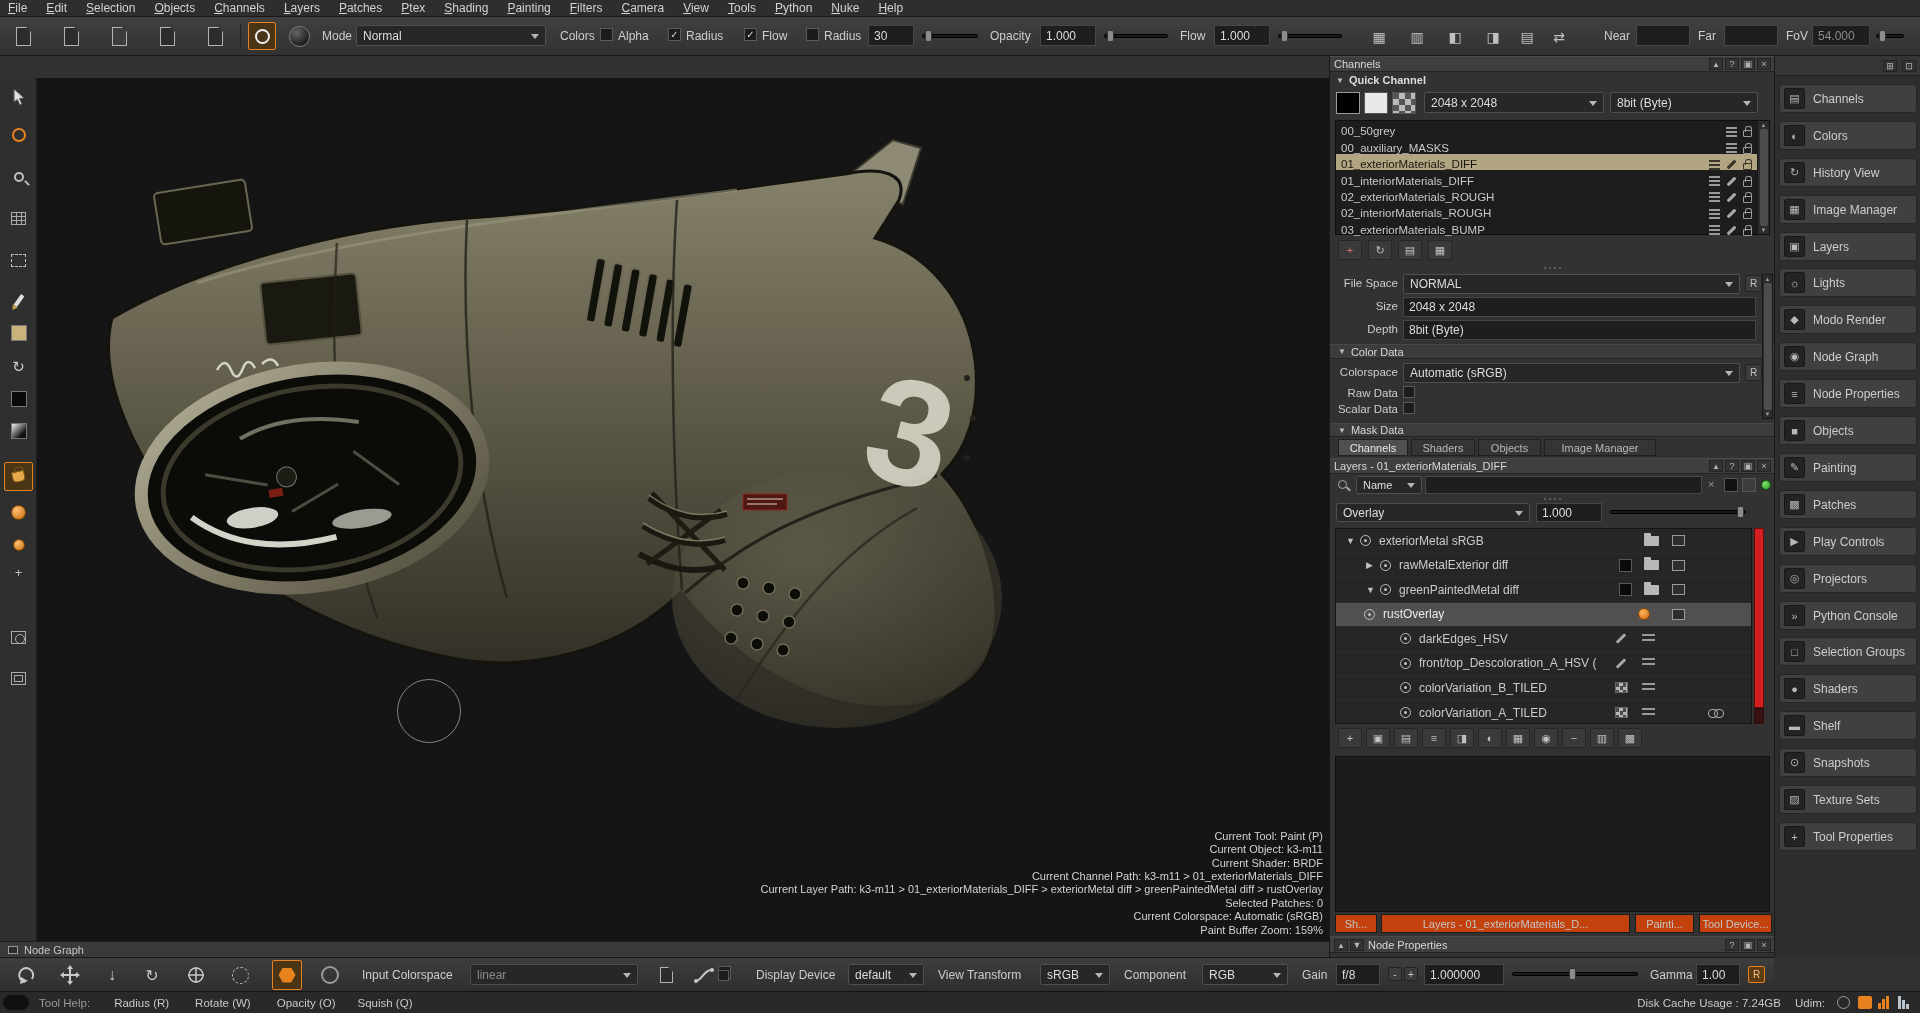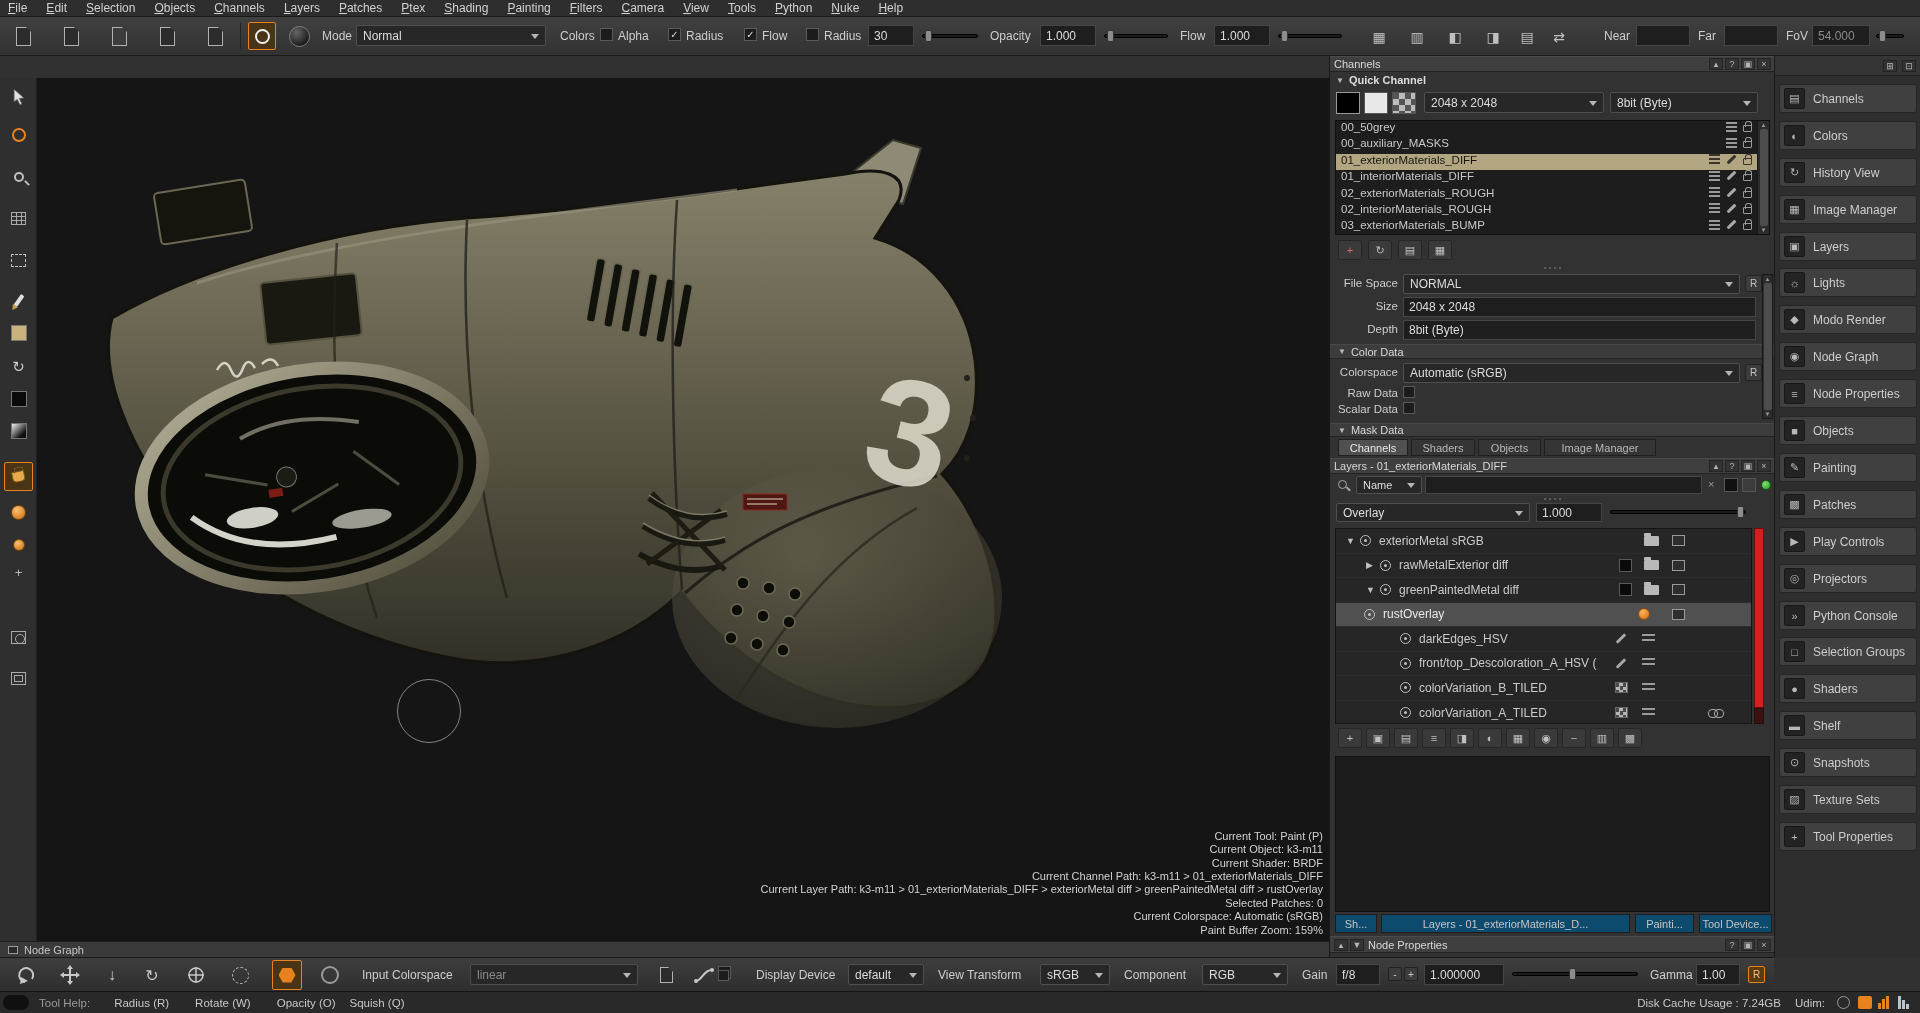--- a/index.html
+++ b/index.html
@@ -77,21 +77,21 @@
 .phead{position:absolute;left:0;width:445px;height:16px;background:#3f3f3f;border-top:1px solid #4a4a4a;
   border-bottom:1px solid #222;display:flex;align-items:center;padding:0 4px;font-size:11px;color:#d8d8d8}
 .phead .sp{flex:1}
 .mi{width:14px;height:12px;background:#333;border:1px solid #232323;color:#b5b5b5;font-size:9px;
   display:flex;align-items:center;justify-content:center;margin-left:2px}
 .secthead{position:absolute;left:0;width:445px;height:15px;background:#3c3c3c;border-top:1px solid #474747;
   border-bottom:1px solid #242424;display:flex;align-items:center;gap:5px;padding:0 8px;font-size:11px;color:#d8d8d8}
 .tri9{font-size:8px;color:#bbb}
 .swbox{position:absolute;width:24px;height:22px;border:1px solid #555}
 .chlist{position:absolute;left:5px;top:64px;width:435px;height:115px;background:#1d1d1d;border:1px solid #0f0f0f}
-.chrow{height:16.4px;display:flex;align-items:flex-start;padding:0 5px;font-size:11.5px;color:#c9c9c9;position:relative}
+.chrow{height:16.4px;display:flex;align-items:flex-end;padding:0 5px;font-size:11.5px;color:#c9c9c9;position:relative}
 .chrow.sel{background:#b1a582;color:#17150e}
 .rowicons{position:absolute;right:17px;display:flex;gap:6px;align-items:center}
 .ic-stack{width:11px;height:10px;background:repeating-linear-gradient(#9a9a9a 0 2px,transparent 2px 4px)}
 .sel .ic-stack{background:repeating-linear-gradient(#3a352a 0 2px,transparent 2px 4px)}
 .ic-pencil{width:11px;height:3px;background:#a8a8a8;border-radius:1px;transform:rotate(-45deg)}
 .sel .ic-pencil{background:#3a352a}
 .ic-lock{width:9px;height:7px;border:1px solid #9a9a9a;border-radius:1px;position:relative;margin-top:4px}
 .ic-lock::before{content:"";position:absolute;left:1px;top:-5px;width:5px;height:5px;border:1px solid #9a9a9a;border-bottom:none;border-radius:3px 3px 0 0}
 .sel .ic-lock,.sel .ic-lock::before{border-color:#3a352a}
 .chscroll{position:absolute;right:0;top:0;width:12px;height:113px;background:#2c2c2c;border-left:1px solid #191919;
@@ -122,21 +122,21 @@
 .ic-pen2{position:absolute;width:12px;height:3px;background:#a8a8a8;border-radius:1px;transform:rotate(-45deg)}
 .ic-check{position:absolute;width:13px;height:11px;background:conic-gradient(#b5b5b5 25%,#4a4a4a 25% 50%,#b5b5b5 50% 75%,#4a4a4a 75%);background-size:7px 7px;border:1px solid #666}
 .ic-link{position:absolute;width:15px;height:8px}
 .ic-link::before,.ic-link::after{content:"";position:absolute;top:0;width:8px;height:7px;border:1.5px solid #aaa;border-radius:4px}
 .ic-link::before{left:0}.ic-link::after{left:6px}
 .redbar{position:absolute;left:424px;top:472px;width:10px;height:180px;background:#d22020;border:1px solid #6a0c0c}
 .redtrack{position:absolute;left:424px;top:652px;width:10px;height:16px;background:#3a1212;border:1px solid #241010}
 .mbtn{position:absolute;width:24px;height:20px;background:#3a3a3a;border:1px solid #262626;border-radius:2px;
   color:#c0c0c0;font-size:11px;display:flex;align-items:center;justify-content:center}
 .lempty{position:absolute;left:5px;top:700px;width:435px;height:156px;background:#1c1c1c;border:1px solid #111}
-.btab{position:absolute;top:858px;height:19px;background:#0c4a6e;border:1px solid #1d1d1d;color:#c5c5c5;font-size:11px;
+.btab{position:absolute;top:858px;height:19px;background:#c2410c;border:1px solid #1d1d1d;color:#c5c5c5;font-size:11px;
   display:flex;align-items:center;justify-content:center;padding:0 5px;white-space:nowrap;overflow:hidden}
 .magq{width:9px;height:9px;border:1.5px solid #aaa;border-radius:50%;position:relative}
 .magq::after{content:"";position:absolute;left:7px;top:7px;width:5px;height:1.5px;background:#aaa;transform:rotate(45deg)}
 
 
 .sidebar{position:absolute;left:1774px;top:56px;width:146px;height:901px;background:#2e2e2e;border-left:1px solid #191919}
 .sbhead{position:absolute;left:0;top:0;width:146px;height:20px;background:#353535;border-bottom:1px solid #222;
   display:flex;align-items:center;justify-content:flex-end;gap:3px;padding:0 5px;color:#b5b5b5;font-size:10px}
 .sbtn{position:absolute;left:4px;width:138px;height:29px;background:#404040;border:1px solid #262626;border-radius:3px;
   display:flex;align-items:center;gap:8px;padding:0 4px;color:#cdcdcd;font-size:12px;white-space:nowrap;overflow:hidden}
@@ -839,21 +839,21 @@
     <div class="lbl" style="left:1650px;top:10px">Gamma</div>
     <div class="fld" style="left:1696px;top:6px;width:44px;height:21px">1.00</div>
     <div class="rbtn" style="left:1748px;top:8px;background:#5c3a12;border-color:#e8821e;color:#f5c286">R</div>
   </div>
 
   <div class="statusbar">
     <div class="pill"></div>
     <span style="color:#9a9a9a;margin-right:24px">Tool Help:</span>
     <span style="margin-right:26px">Radius (R)</span>
     <span style="margin-right:26px">Rotate (W)</span>
-    <span style="margin-right:14px">Opacity (O)</span>
+    <span style="margin-right:22px">Opacity (O)</span>
     <span>Squish (Q)</span>
     <span style="flex:1"></span>
     <span>Disk Cache Usage : 7.24GB</span>
     <span style="margin-left:14px">Udim:</span>
     <span class="gcirc" style="width:13px;height:13px;border-width:1.5px;margin-left:12px"></span>
     <span style="width:14px;height:13px;background:#e8821e;border-radius:2px;margin-left:8px"></span>
     <span class="sic">
         <i style="height:6px"></i>
         <i style="height:10px"></i>
         <i style="height:13px"></i>

